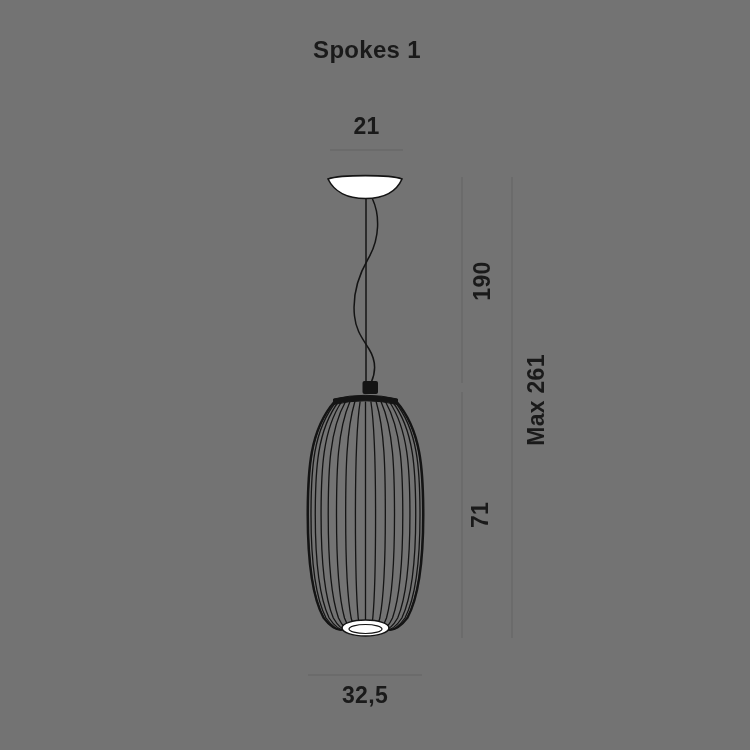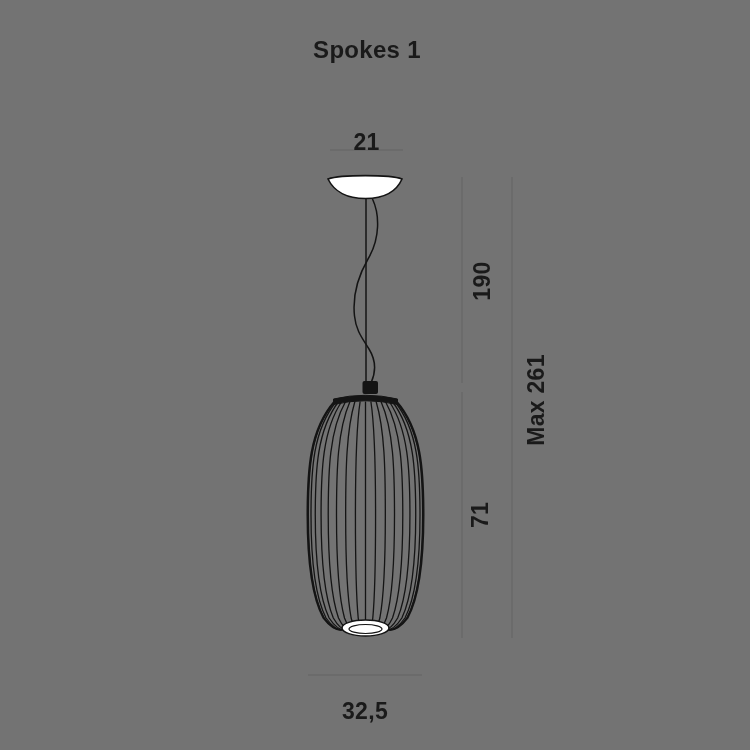--- a/index.html
+++ b/index.html
@@ -8,21 +8,21 @@
     font-family:"Liberation Sans",sans-serif;color:#1a1a1a;overflow:hidden;padding-left:20px;
   }
   .title{
     position:absolute;left:242px;top:36px;width:250px;text-align:center;
     font-size:24px;font-weight:600;letter-spacing:.3px;color:#1a1a1a;
   }
   .dim-label{
     position:absolute;font-size:23px;font-weight:600;color:#1a1a1a;
     letter-spacing:.3px;white-space:nowrap;
   }
-  .dim-label.h{text-align:center;margin-top:16px;}
+  .dim-label.h{text-align:center;}
   .dim-label.v{transform:translate(-50%,-50%) rotate(-90deg);transform-origin:center;}
   .dim-line{position:absolute;background:#6b6b6b;}
   .drawing-svg{position:absolute;left:0;top:0;width:750px;height:750px;}
 </style>
 </head>
 <body>
 
 <div class="stage">
 
   <div class="title">Spokes 1</div>

